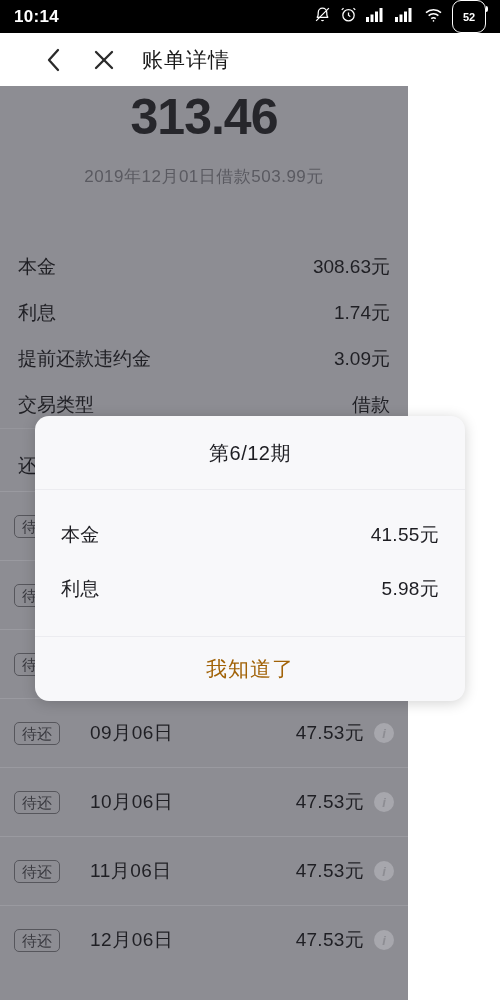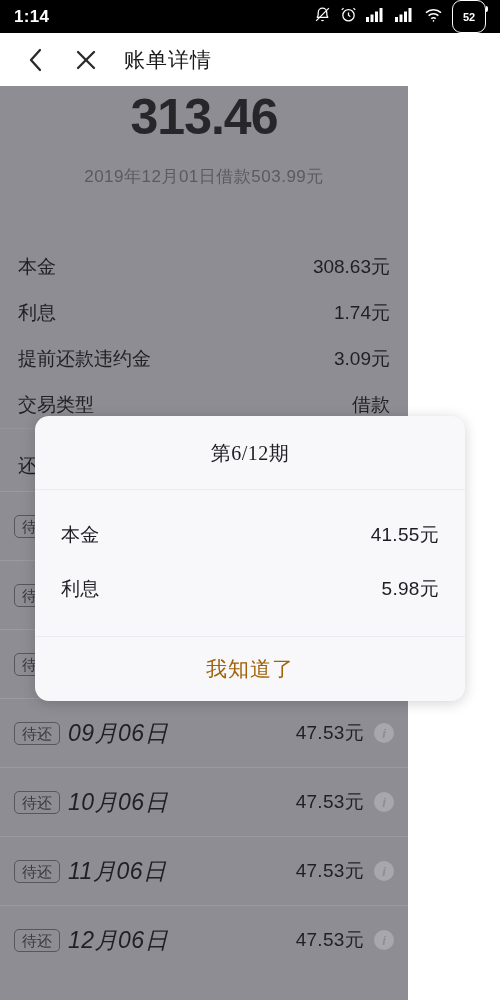--- a/index.html
+++ b/index.html
@@ -22,21 +22,21 @@
   .battery{
     display:flex;align-items:center;justify-content:center;
     width:34px;height:33px;border:1.6px solid #fff;border-radius:9px;
     font-size:11px;font-weight:700;color:#fff;position:relative;box-sizing:border-box;
   }
   .battery:after{content:"";position:absolute;right:-3px;top:5px;width:2px;height:6px;background:#fff;border-radius:0 2px 2px 0;}
 
   
   .navbar{
     position:absolute;top:33px;left:0;width:400px;height:53px;
-    background:#fff;display:flex;align-items:center;box-sizing:border-box;padding-left:14px;
+    background:#fff;display:flex;align-items:center;box-sizing:border-box;padding-left:32px;
   }
   .nav-back{width:44px;height:44px;display:flex;align-items:center;justify-content:center;}
   .nav-close{width:44px;height:44px;display:flex;align-items:center;justify-content:center;margin-left:6px;}
   .nav-title{font-size:21px;color:#1b1b1b;margin-left:16px;letter-spacing:1px;}
 
   
   .content{
     position:absolute;top:86px;left:0;width:408px;height:914px;
     background:#8d8d93;overflow:hidden;
   }
@@ -66,37 +66,37 @@
 
   .plan-row{
     height:69px;display:flex;align-items:center;padding:0 14px;
     box-sizing:border-box;border-top:1px solid #9a9aa0;
   }
   .badge{
     border:1px solid #56565c;border-radius:5px;
     font-size:15px;color:#3a3a40;padding:3px 7px;line-height:1;
     white-space:nowrap;
   }
-  .plan-date{font-size:23px;color:#1f1f24;margin-left:8px;letter-spacing:.5px;font-style:italic;}
+  .plan-date{font-size:19px;color:#1f1f24;margin-left:30px;letter-spacing:.5px;}
   .plan-amt{margin-left:auto;font-size:19px;color:#1f1f24;letter-spacing:.3px;}
   .info-icon{
     width:20px;height:20px;border-radius:50%;background:#a7a7ad;
     color:#8d8d93;font-size:13px;font-weight:700;font-style:italic;
     display:flex;align-items:center;justify-content:center;margin-left:10px;flex:none;
   }
 
   
   .modal{
     position:absolute;left:35px;top:416px;width:430px;
     background:#f8f8fa;border-radius:14px;overflow:hidden;
     box-shadow:0 2px 14px rgba(0,0,0,.18);
   }
   .modal-title{
     text-align:center;font-size:20px;color:#1d1d22;
-    padding:24px 0 22px;letter-spacing:.5px;font-family:Liberation Serif, serif;
+    padding:24px 0 22px;letter-spacing:.5px;
   }
   .modal-body{border-top:1px solid #ececf0;padding:24px 26px 26px;}
   .modal-row{
     display:flex;align-items:center;font-size:19px;color:#1d1d22;
     padding:8px 0;letter-spacing:.3px;
   }
   .modal-row + .modal-row{margin-top:12px;}
   .modal-row .val{margin-left:auto;}
   .modal-foot{
     border-top:1px solid #ececf0;height:64px;
@@ -112,21 +112,21 @@
   .wm-text{display:flex;flex-direction:column;align-items:center;}
   .wm-cn{font-size:30px;font-weight:800;color:#3c3c42;line-height:1;letter-spacing:2px;}
   .wm-en{font-size:11px;font-weight:700;color:#3c3c42;letter-spacing:1.5px;margin-top:4px;}
 </style>
 </head>
 <body>
 
 <div class="phone">
 
   <div class="statusbar">
-    <span class="status-time">1:14</span>
+    <span class="status-time">10:14</span>
     <span class="status-icons">
       <span class="ico">
         <svg width="17" height="17" viewBox="0 0 24 24" fill="none" stroke="#fff" stroke-width="1.8">
           <path d="M18 9a6 6 0 0 0-12 0c0 6-2 7-2 7h16s-2-1-2-7z"></path>
           <path d="M10.5 20a2 2 0 0 0 3 0"></path>
           <line x1="3" y1="21" x2="21" y2="3"></line>
         </svg>
       </span>
       <span class="ico">
         <svg width="17" height="17" viewBox="0 0 24 24" fill="none" stroke="#fff" stroke-width="1.8">

